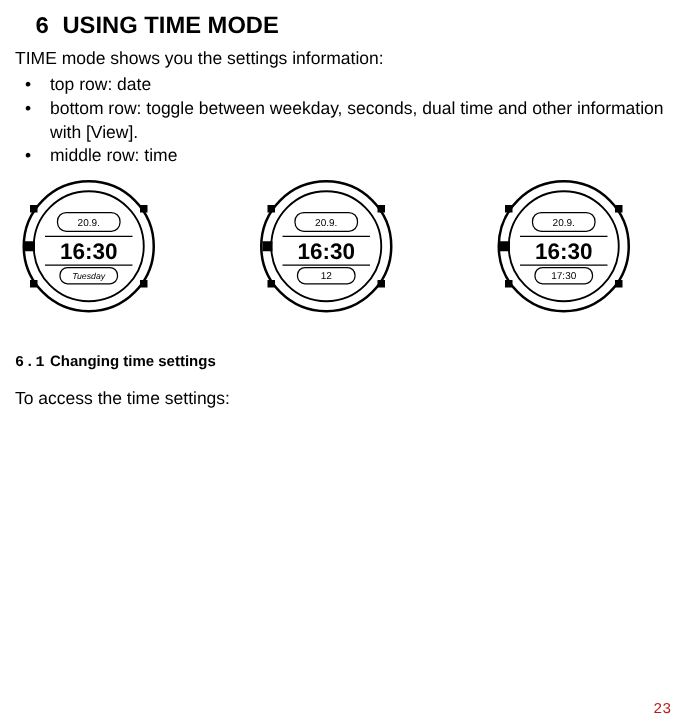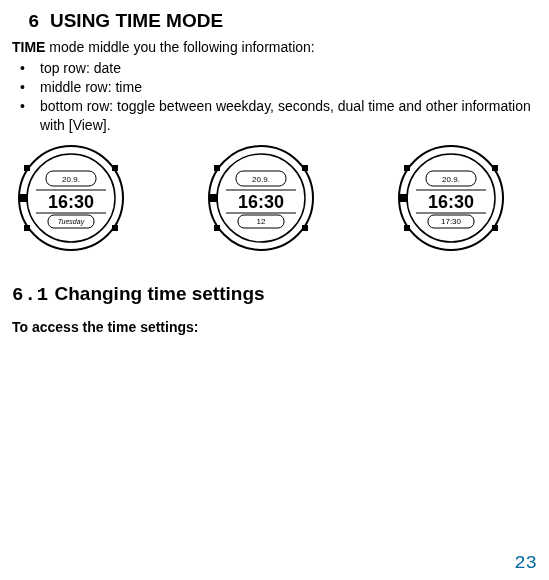--- a/index.html
+++ b/index.html
@@ -13,21 +13,21 @@
     box-sizing: border-box;
     position: relative;
   }
   h1 {
     margin: 0 0 6px 16px;
     font-size: 19px;
     font-weight: bold;
   }
   h1 .num { font-family: "Courier New", monospace; font-weight: bold; }
   .intro { margin: 0 0 4px 0; }
-  .intro b { font-weight: bold; }
+  .intro b { font-weight: normal; }
   ul.bullets {
     list-style: none;
     margin: 0 0 8px 0;
     padding: 0 0 0 6px;
   }
   ul.bullets li {
     position: relative;
     padding-left: 22px;
     line-height: 1.35;
   }
@@ -40,61 +40,61 @@
   .watches {
     display: flex;
     justify-content: flex-start;
     gap: 80px;
     margin: 6px 0 30px 0;
     padding-left: 4px;
   }
   .watch { width: 110px; height: 110px; }
   h2 {
     margin: 20px 0 6px 0;
-    font-size: 19px;
+    font-size: 12px;
     font-weight: bold;
   }
   h2 .num { font-family: "Courier New", monospace; font-weight: bold; letter-spacing: 1px;}
-  .access { margin: 13px 0 4px 0; font-weight: bold; }
+  .access { margin: 13px 0 4px 0; }
   ol.steps {
     list-style: none;
     margin: 0;
     padding: 0;
   }
   ol.steps li {
     line-height: 1.35;
   }
   ol.steps li .n {
     font-family: "Courier New", monospace;
   }
   .page-num {
     position: absolute;
     bottom: 6px;
     right: 12px;
     font-family: "Courier New", monospace;
-    font-size: 19px;
-    color: #0369a1;
+    font-size: 12px;
+    color: #b91c1c;
   }
 </style>
 </head>
 <body>
 
 <h1>
   <span class="num">6</span>
   &nbsp;<span>USING TIME MODE</span>
 </h1>
 
 <p class="intro">
-  <b>TIME</b><span> mode middle you the following information:</span>
+  <b>TIME</b><span> mode shows you the settings information:</span>
 </p>
 
 <ul class="bullets">
   <li>top row: date</li>
+  <li>bottom row: toggle between weekday, seconds, dual time and other information with [View].</li>
   <li>middle row: time</li>
-  <li>bottom row: toggle between weekday, seconds, dual time and other information with [View].</li>
 </ul>
 
 <div class="watches">
   <div class="watch">
     <svg viewBox="0 0 110 110" width="110" height="110">
       <circle cx="55" cy="55" r="52" fill="#fff" stroke="#000" stroke-width="2"></circle>
       <circle cx="55" cy="55" r="44" fill="#fff" stroke="#000" stroke-width="1.5"></circle>
       <rect x="8" y="22" width="6" height="6" fill="#000"></rect>
         <rect x="96" y="22" width="6" height="6" fill="#000"></rect>
       <rect x="8" y="82" width="6" height="6" fill="#000"></rect>

